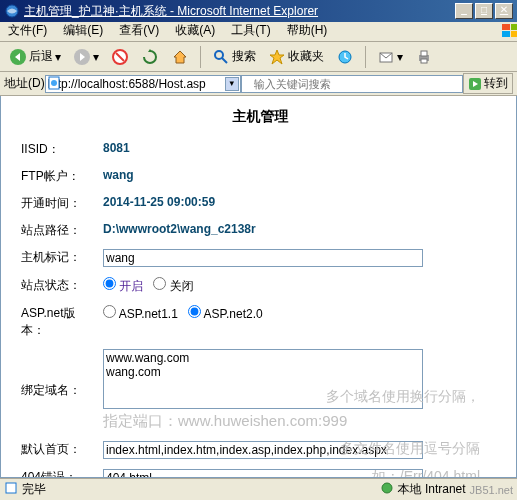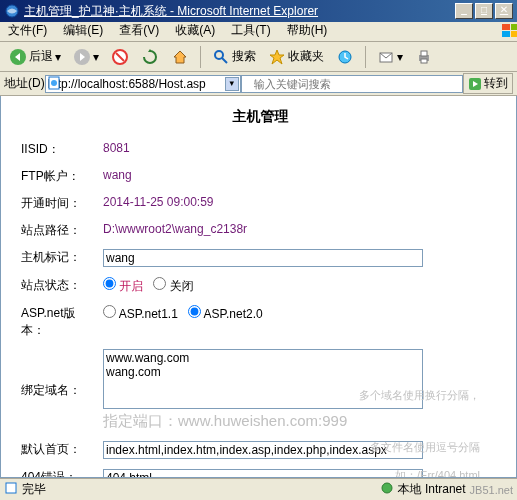--- a/index.html
+++ b/index.html
@@ -21,26 +21,26 @@
 .addr-wrap { flex: 1; position: relative; display: flex; }
 .addr-ico { position: absolute; left: 2px; top: 1px; width: 16px; height: 16px; }
 .addr-dd { position: absolute; right: 2px; top: 2px; width: 14px; height: 14px; background: #c9d8f3; border: 1px solid #7f9db9; text-align: center; line-height: 10px; font-size: 9px; cursor: pointer; }
 .go-btn { display: flex; align-items: center; gap: 2px; padding: 1px 4px; border: 1px solid #aca899; background: #ece9d8; cursor: pointer; }
 .content { background: #fff; height: 382px; overflow-y: scroll; border: 1px solid #7f9db9; border-top: none; position: relative; }
 .content-inner { padding: 6px 14px 6px 18px; }
 .page-title { text-align: center; font-weight: bold; font-size: 14px; padding: 6px 0 10px; }
 table.form { width: 100%; border-collapse: collapse; }
 table.form td { padding: 5px 2px; vertical-align: top; }
 td.lbl { width: 82px; color: #000; }
-td.val { color: #701a75; }
+td.val { color: #0c4a6e; font-weight: bold; }
 input[type=text], textarea { border: 1px solid #7f9db9; padding: 1px 2px; font-size: 12px; font-family: inherit; }
 textarea { resize: none; }
 .hint { color: #c0c0c0; font-size: 15px; }
-.hint-r { color: #c0c0c0; font-size: 11px; position: absolute; right: 22px; }
-.green { color: #be185d; text-align: center; }
+.hint-r { color: #c0c0c0; font-size: 14px; position: absolute; right: 22px; }
+.green { color: #4c1d95; text-align: center; }
 .statusbar { background: #ece9d8; height: 22px; display: flex; align-items: center; border-top: 1px solid #aca899; padding: 0 4px; font-size: 11px; }
 .status-left { flex: 1; display: flex; align-items: center; gap: 4px; }
 .status-right { display: flex; align-items: center; gap: 4px; }
 .watermark { color: #999; font-size: 11px; }
 ::-webkit-scrollbar { width: 16px; }
 ::-webkit-scrollbar-track { background: #ece9d8; border: 1px solid #d4cfc0; }
 ::-webkit-scrollbar-thumb { background: #c8c8c8; border: 1px solid #8e8e8e; }
 ::-webkit-scrollbar-button { background: #ece9d8; border: 1px solid #8e8e8e; height: 16px; }
 </style>
 </head>

